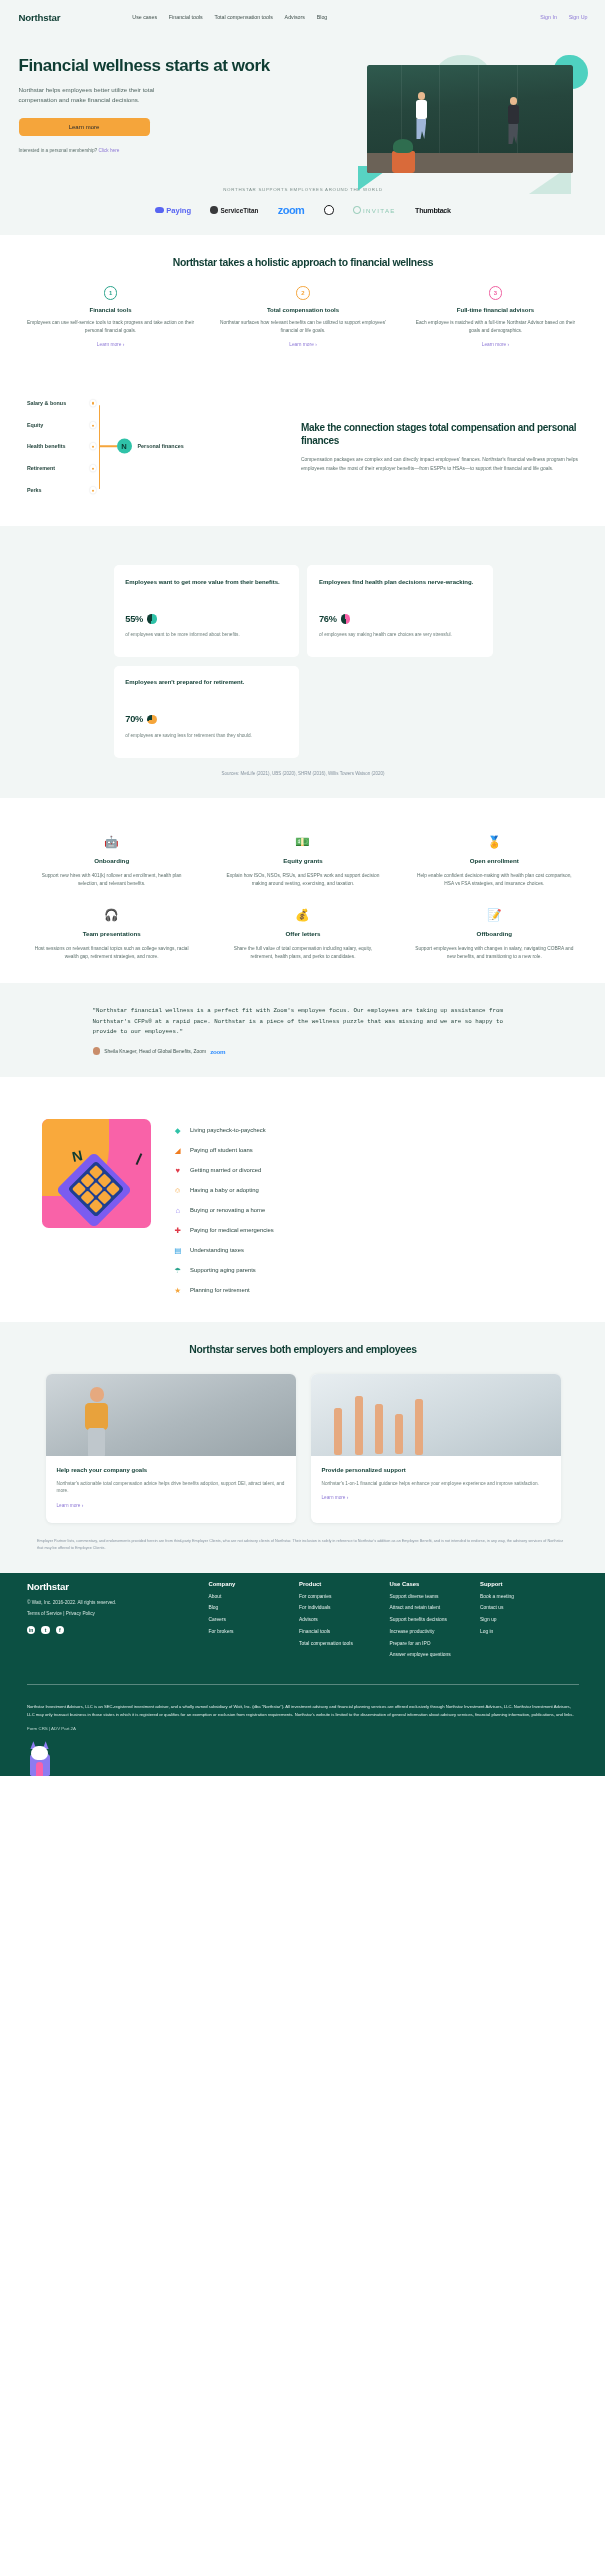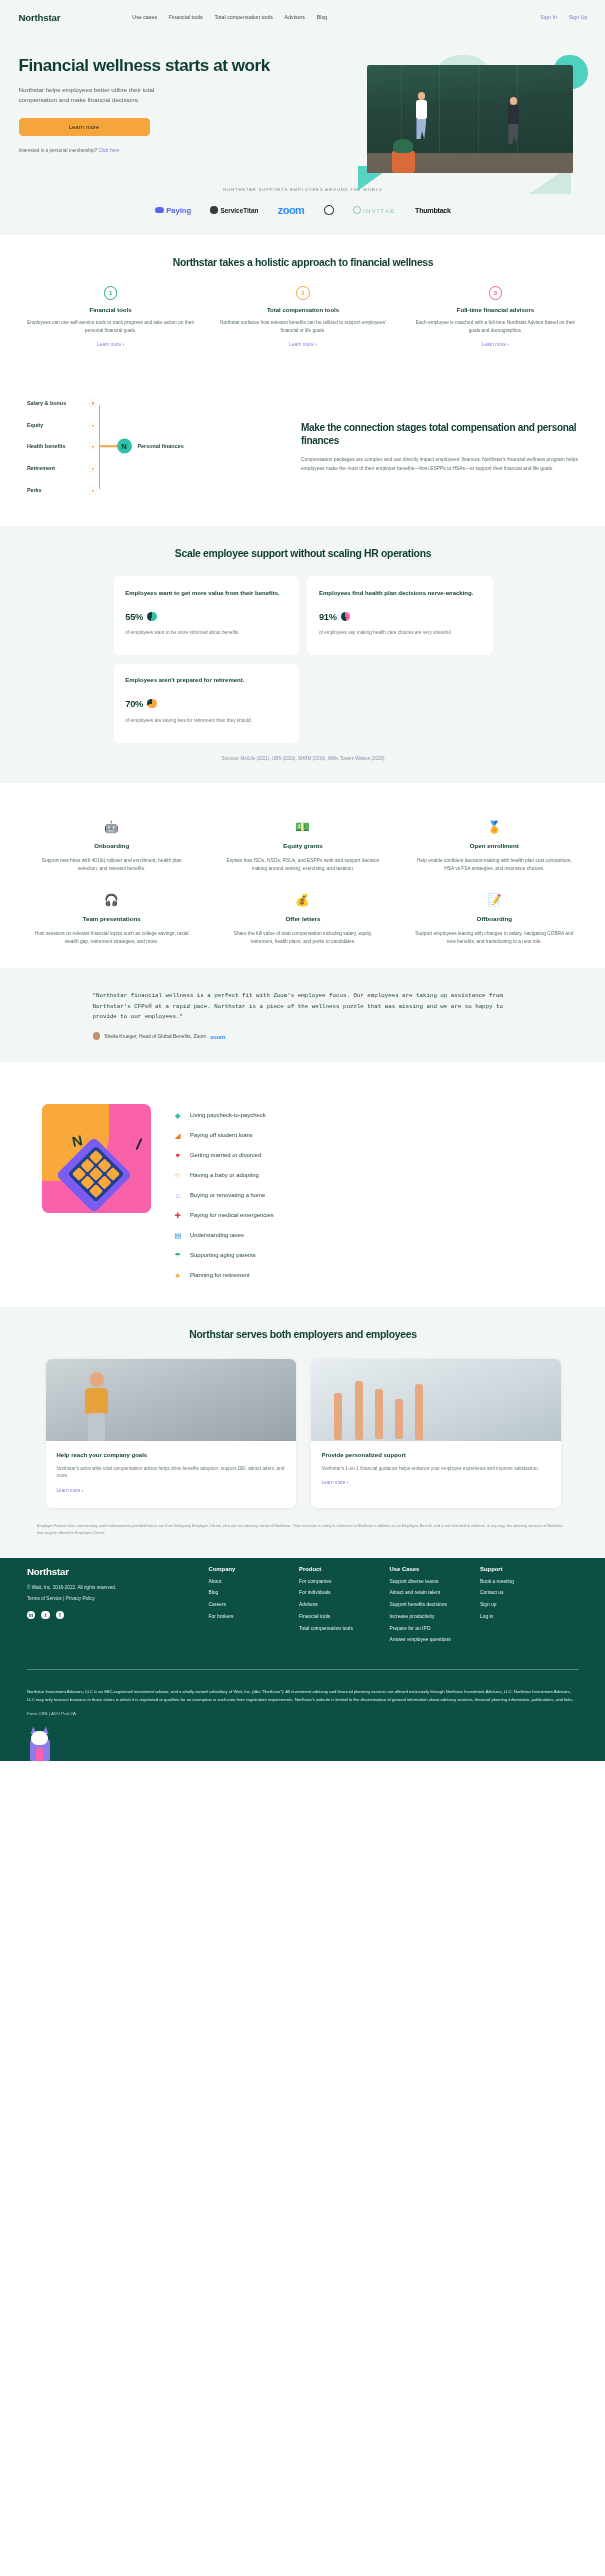--- a/index.html
+++ b/index.html
@@ -78,21 +78,21 @@
   .ncore{position:absolute;left:98px;top:50%;width:15px;height:15px;border-radius:50%;background:#2fc2a8;color:#0b3a31;font-size:7.6px;font-weight:700;display:flex;align-items:center;justify-content:center;transform:translateY(-50%)}
   .pfin{position:absolute;left:119px;top:50%;font-size:5.4px;font-weight:700;color:#25463e;transform:translateY(-50%)}
   .comp-r{flex:1;padding-left:5px}
   .comp-r h3{font-size:10px;line-height:1.3;font-weight:700;letter-spacing:-0.3px;color:#0f3d33}
   .comp-r p{margin-top:9.3px;font-size:4.9px;line-height:1.72;color:#5d706c}
 
   
   .cards{margin:17px auto 0;width:379px;display:grid;grid-template-columns:1fr 1fr;gap:8.4px}
   .card{background:#fff;border-radius:5px;padding:12.6px 11.8px 18.5px;min-height:62px}
   .card h4{font-size:6px;font-weight:700;line-height:1.45;color:#0f3d33}
-  .pct{margin-top:14px;display:flex;align-items:flex-start;gap:4.2px}
+  .pct{margin-top:27px;display:flex;align-items:flex-end;gap:4.2px}
   .pct b{font-size:9.3px;font-weight:700;letter-spacing:-0.3px;color:#0f3d33}
   .pie{width:9.3px;height:9.3px;border-radius:50%}
   .card p{margin-top:7.6px;font-size:4.7px;line-height:1.62;color:#6b7d79}
   .src{margin-top:13.5px;text-align:center;font-size:4.5px;color:#8794a0}
 
   
   .eg{margin-top:17px;display:grid;grid-template-columns:repeat(3,1fr);row-gap:22px;column-gap:5px}
   .ei{text-align:center;padding:0 13.5px}
   .eico{font-size:11.8px;line-height:1;height:14.3px}
   .ei h4{margin-top:5.9px;font-size:6.2px;font-weight:700;color:#0f3d33}
@@ -291,34 +291,33 @@
       <div class="ncore" style="top:50px">N</div>
       <div class="pfin" style="top:50px">Personal finances</div>
     </div>
     <div class="comp-r">
       <h3>Make the connection stages total compensation and personal finances</h3>
       <p>Compensation packages are complex and can directly impact employees' finances. Northstar's financial wellness program helps employees make the most of their employer benefits—from ESPPs to HSAs—to support their financial and life goals.</p>
     </div>
   </div>
 
   <div class="sec grey">
-    <h2>Scale employee support without scaling HR operations</h2>
     <div class="cards">
       <div class="card">
         <h4>Employees want to get more value from their benefits.</h4>
         <div class="pct">
           <b>55%</b>
           <span class="pie" style="background:conic-gradient(#2fc2a8 0 55%,#0f3d33 55% 100%)"></span>
         </div>
         <p>of employees want to be more informed about benefits.</p>
       </div>
       <div class="card">
         <h4>Employees find health plan decisions nerve-wracking.</h4>
         <div class="pct">
-          <b>91%</b>
+          <b>76%</b>
           <span class="pie" style="background:conic-gradient(#f962a8 0 49%,#0f3d33 49% 100%)"></span>
         </div>
         <p>of employees say making health care choices are very stressful.</p>
       </div>
       <div class="card">
         <h4>Employees aren't prepared for retirement.</h4>
         <div class="pct">
           <b>70%</b>
           <span class="pie" style="background:conic-gradient(#f5a53b 0 70%,#0f3d33 70% 100%)"></span>
         </div>

